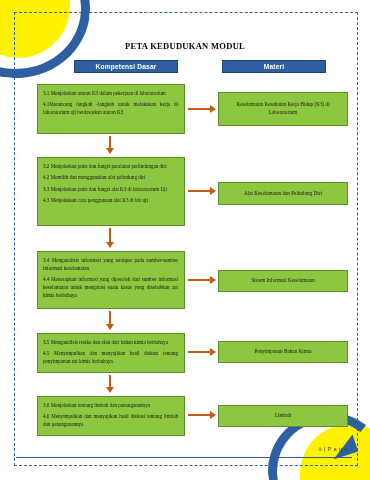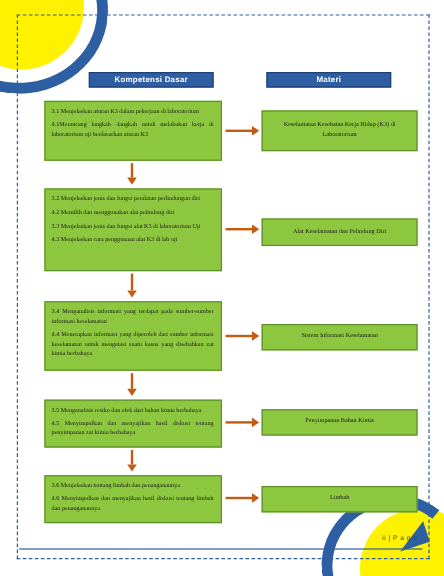--- a/index.html
+++ b/index.html
@@ -211,20 +211,21 @@
   <div class="deco-yellow-tl"></div>
   <div class="deco-blue-swoosh-tl"></div>
   <div class="deco-yellow-br"></div>
   <div class="deco-blue-swoosh-br"></div>
   <div class="deco-blue-tri-br"></div>
 
   <div class="page-border"></div>
 
   <div class="content">
 
+    <div class="page-title">PETA KEDUDUKAN MODUL</div>
 
     <div class="col-header kd">Kompetensi Dasar</div>
     <div class="col-header mat">Materi</div>
 
     <div class="kd-box" style="top:84px; height:50px;">
       <p>3.1  Menjelaskan aturan K3 dalam pekerjaan di laboratorium</p>
       <p>4.1Merancang langkah -langkah untuk melakukan kerja di laboratorium uji berdasarkan aturan K3</p>
     </div>
     <div class="arrow-h" style="left:188px; top:109px; width:28px;">
       <span class="shaft"></span>

